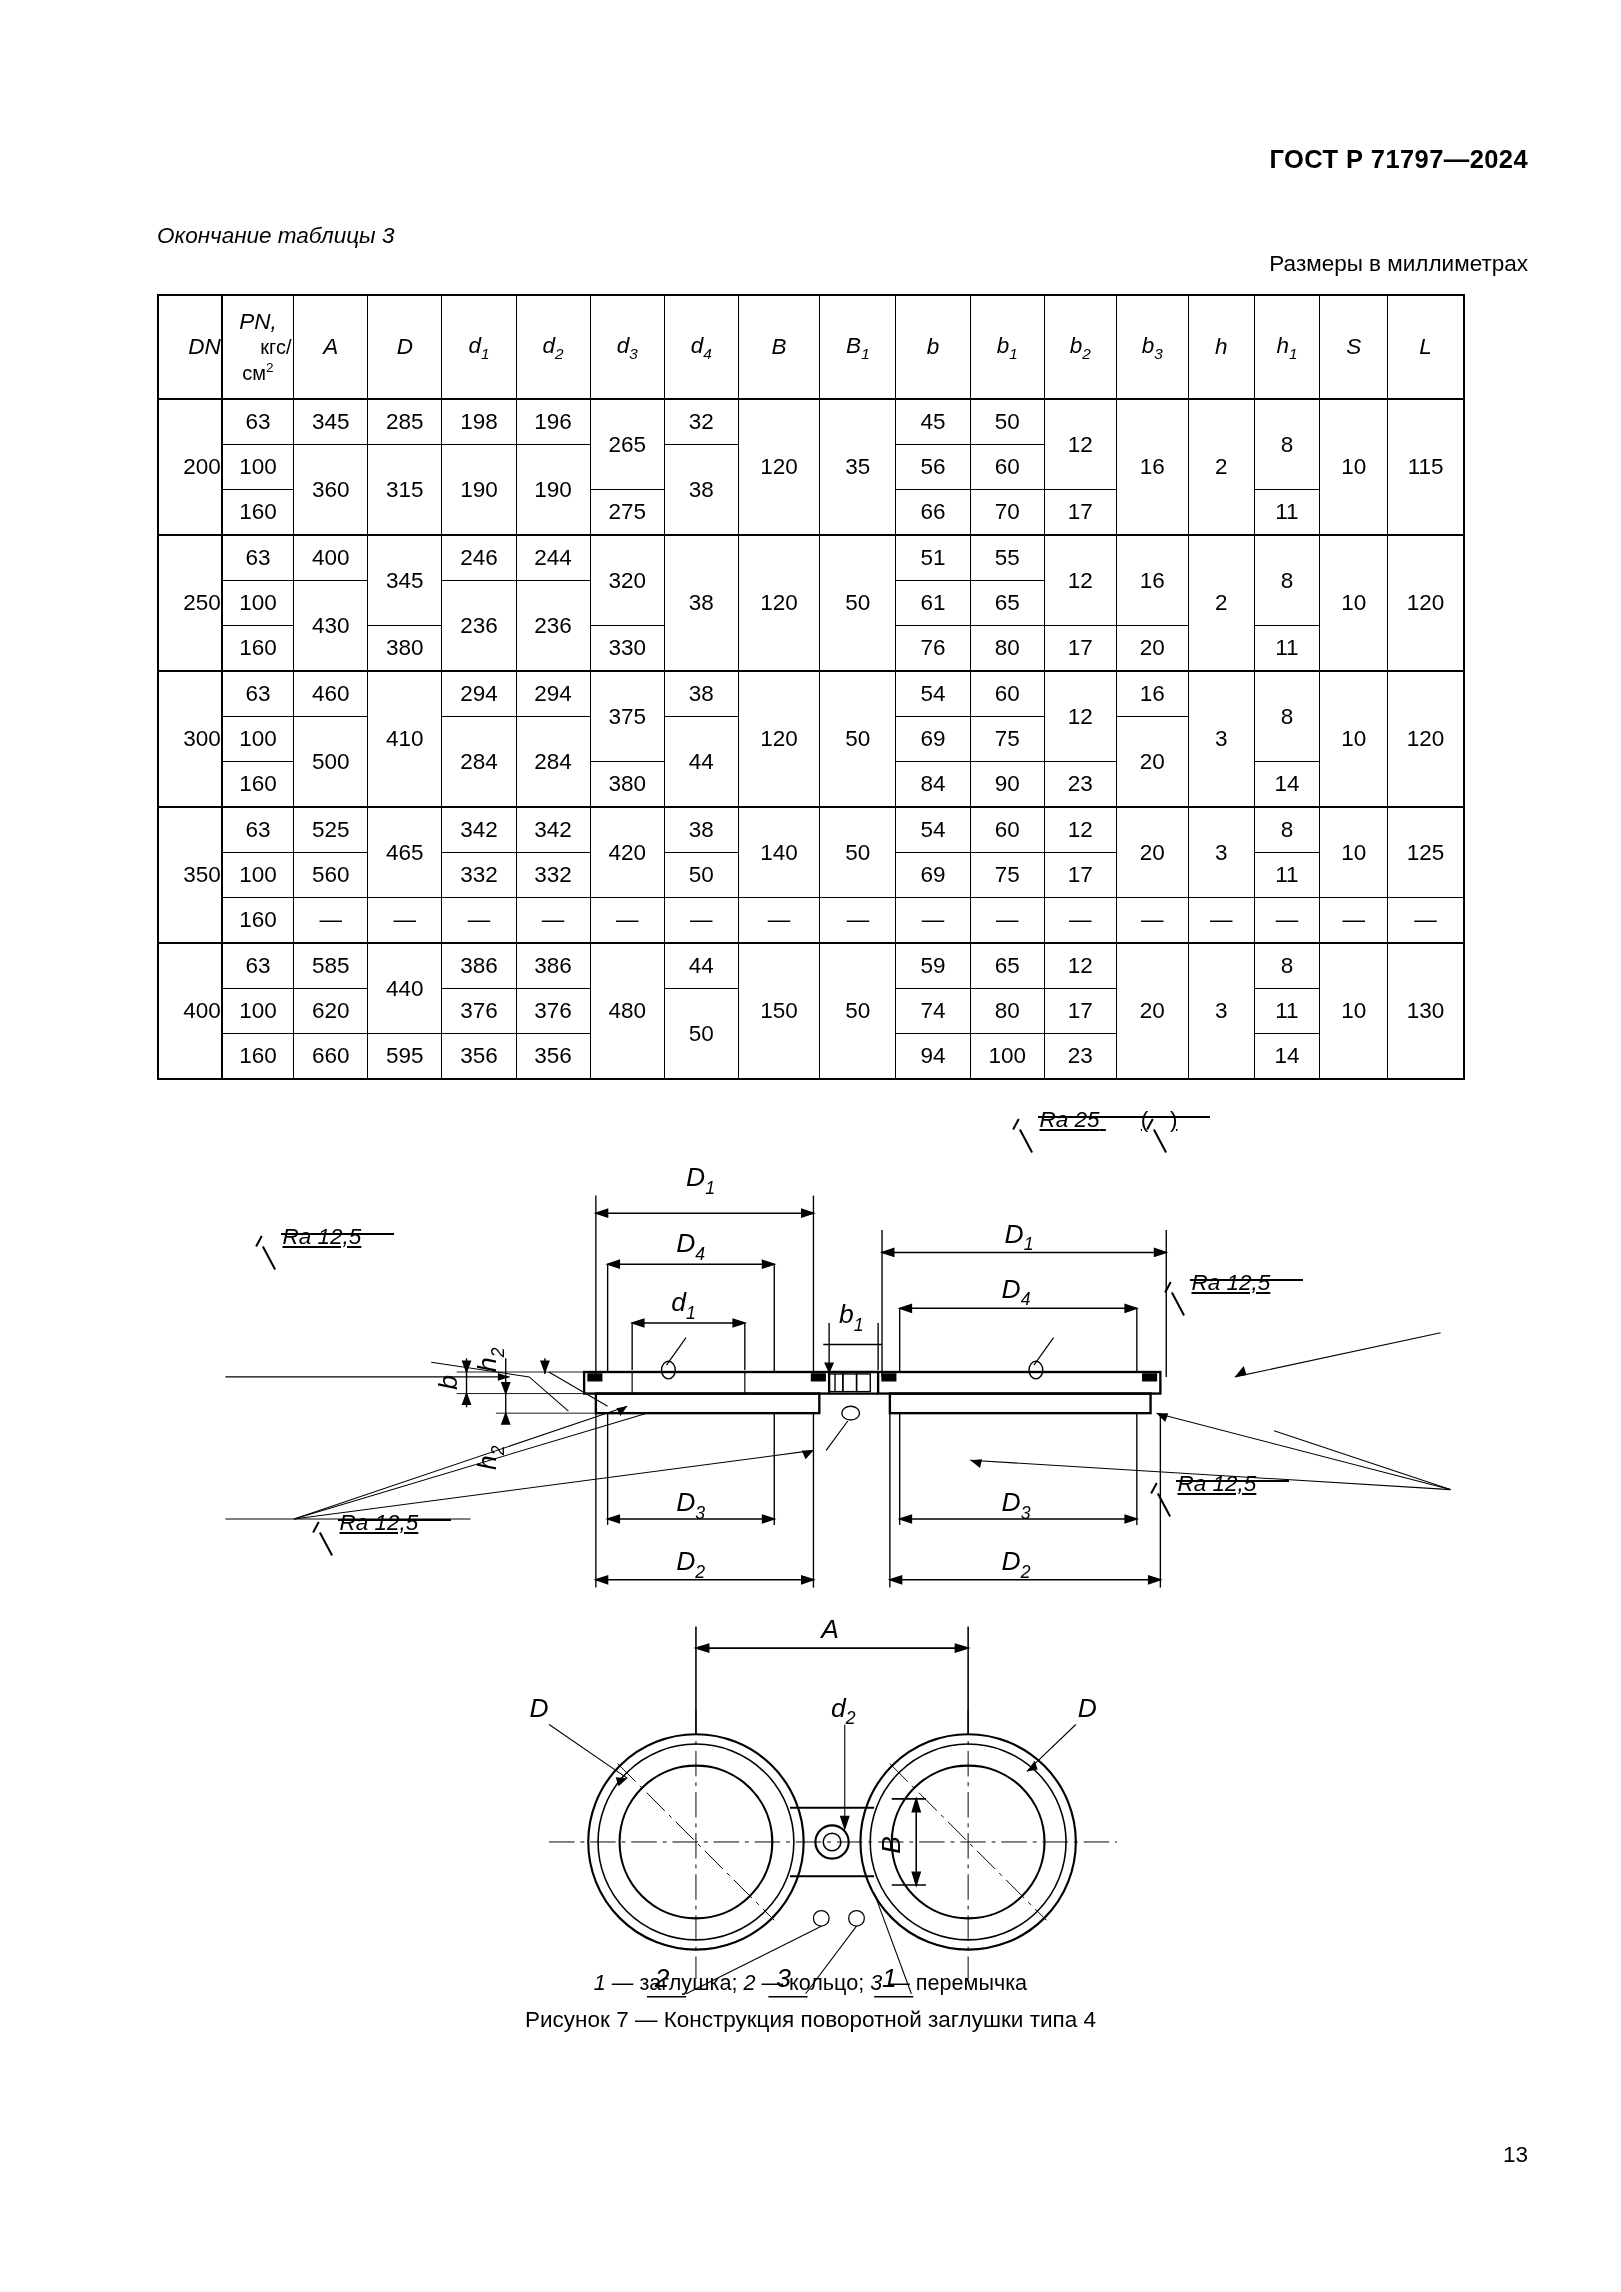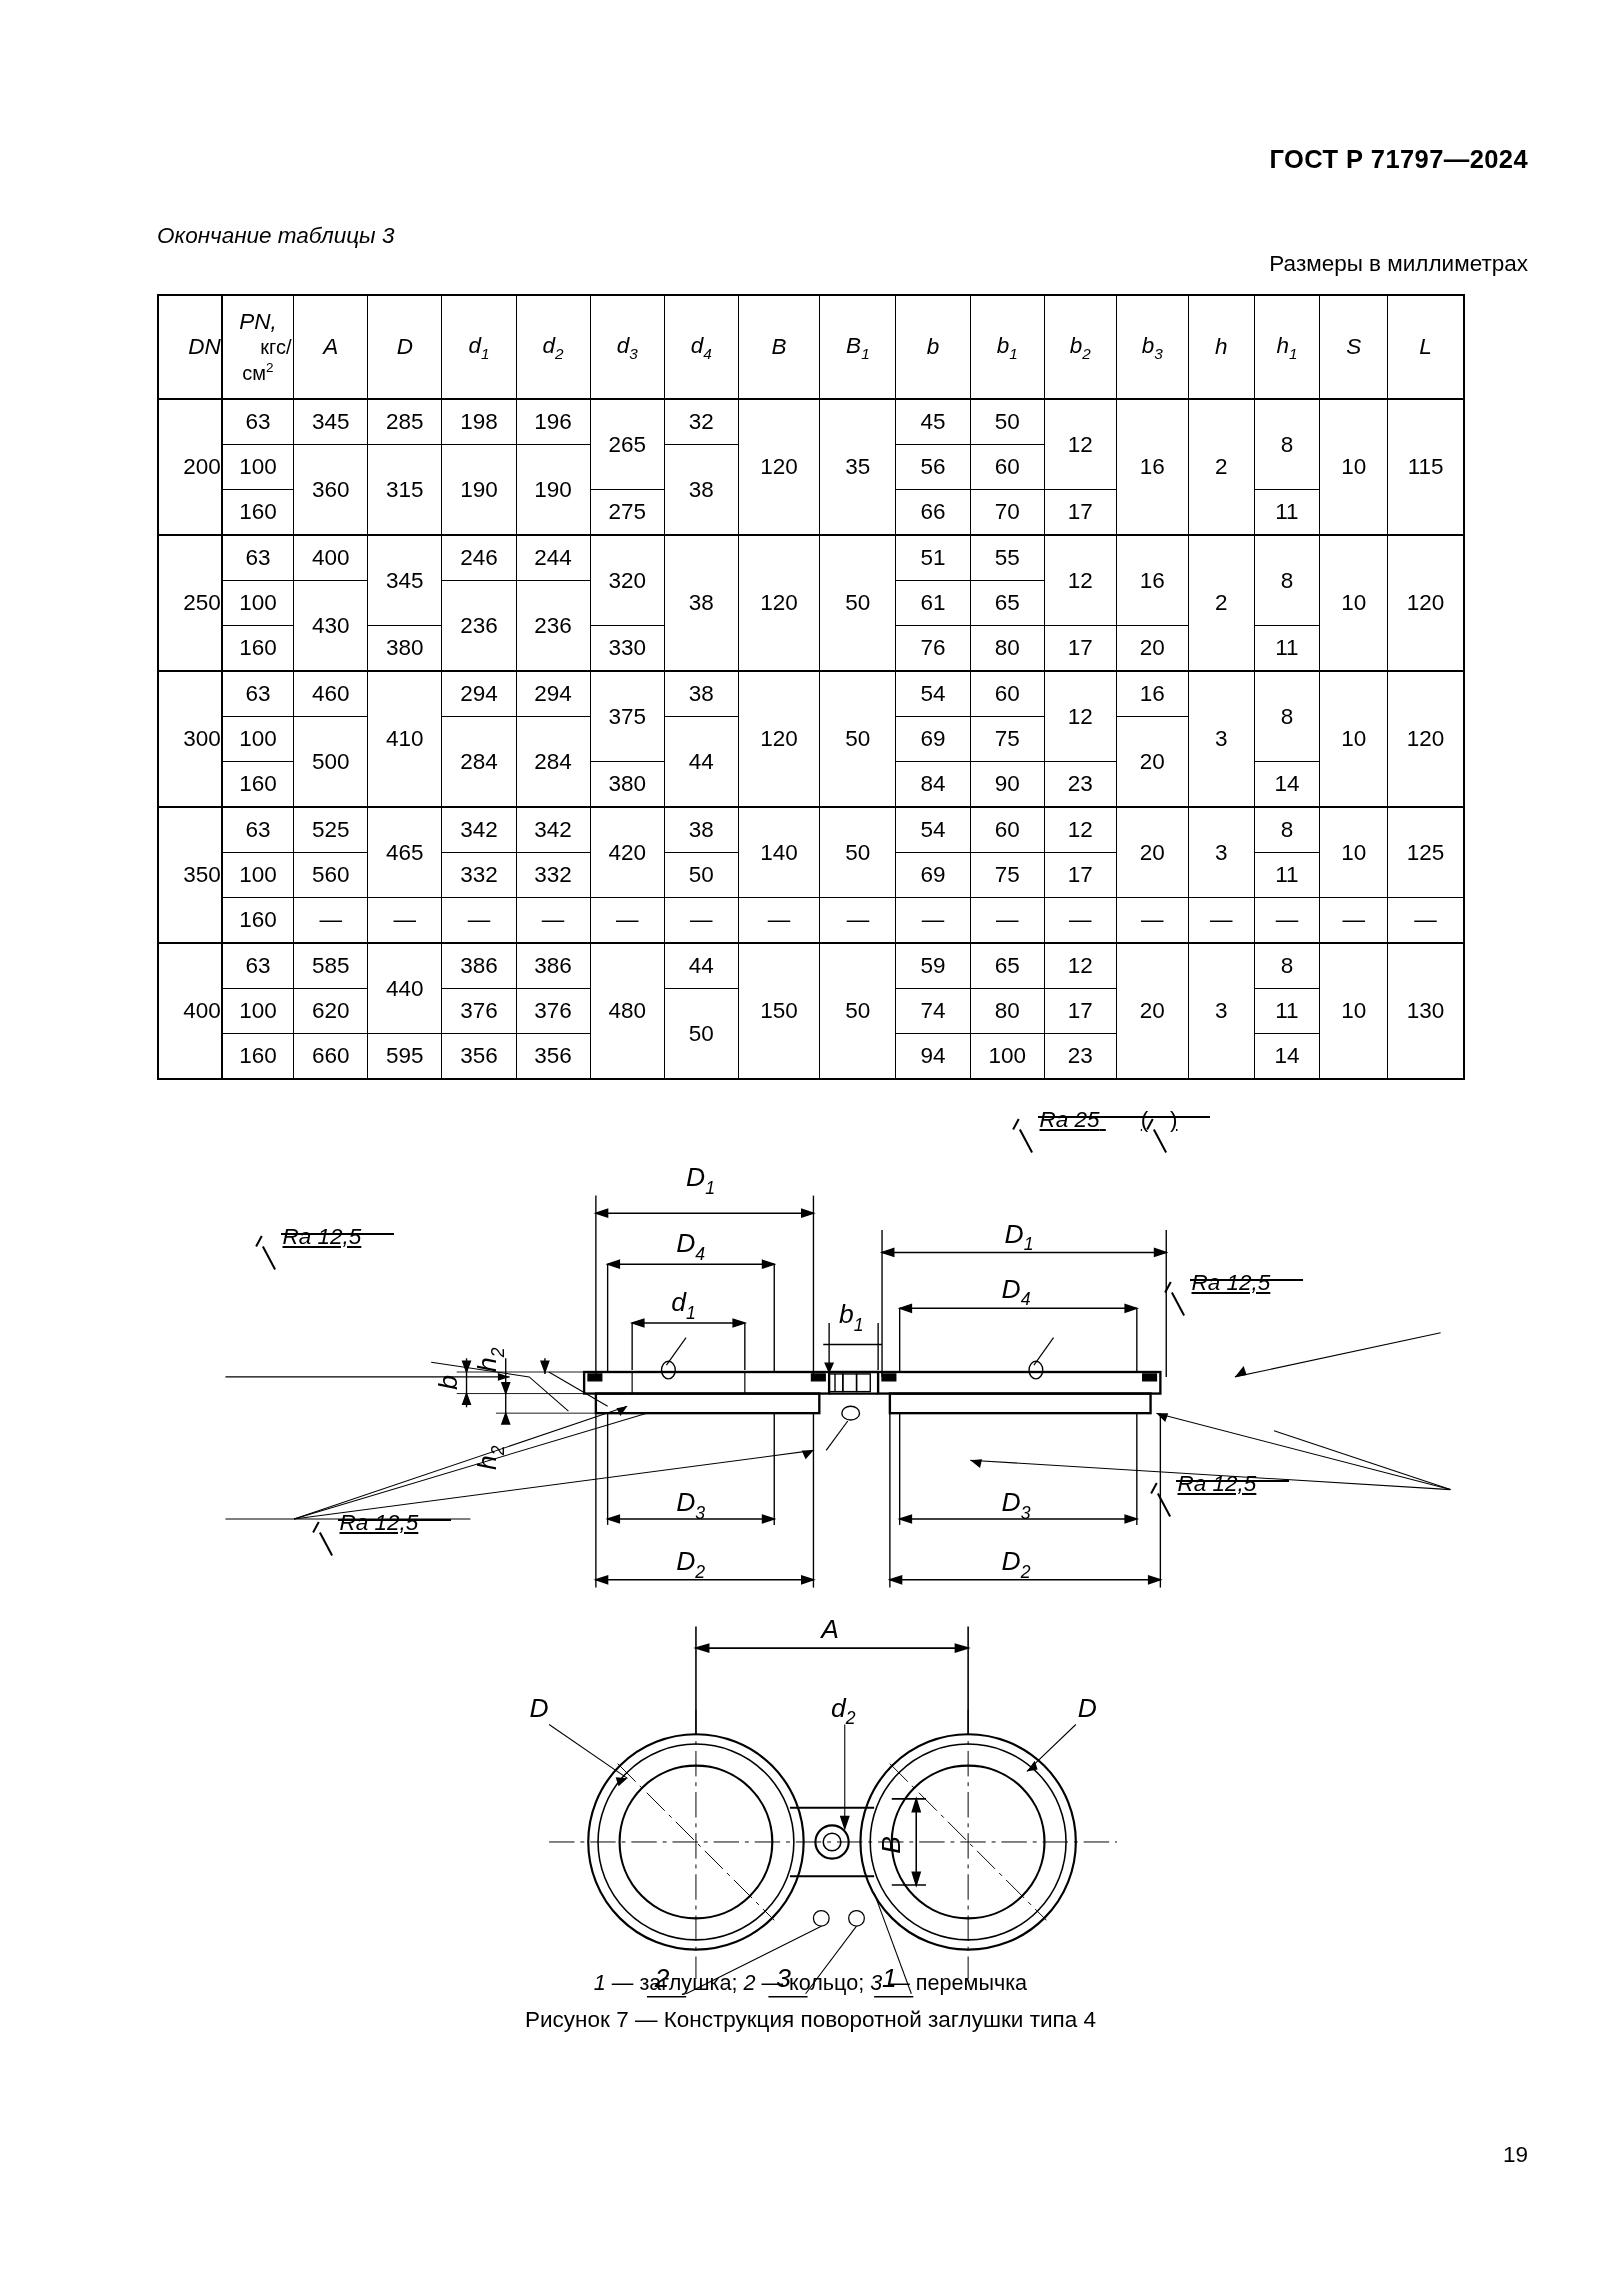--- a/index.html
+++ b/index.html
@@ -546,16 +546,16 @@
       <text x="900" y="388">1</text>
     </g>
   </svg>
 
   <div class="legend" style="top:1950px">
     <i>1</i><span> — заглушка; </span><i>2</i><span> — кольцо; </span><i>3</i><span> — перемычка</span>
   </div>
 
   <div class="fig-caption" style="top:2007px">Рисунок 7 — Конструкция поворотной заглушки типа 4</div>
 
-  <div class="pg">19</div>
+  <div class="pg">13</div>
 
 </div>
 
 
 </body></html>

